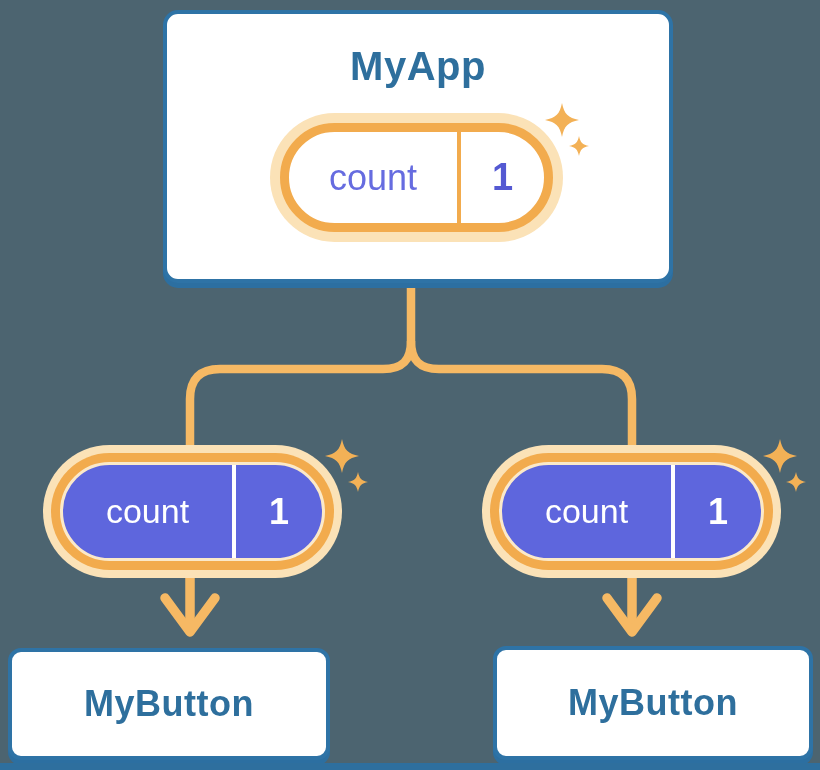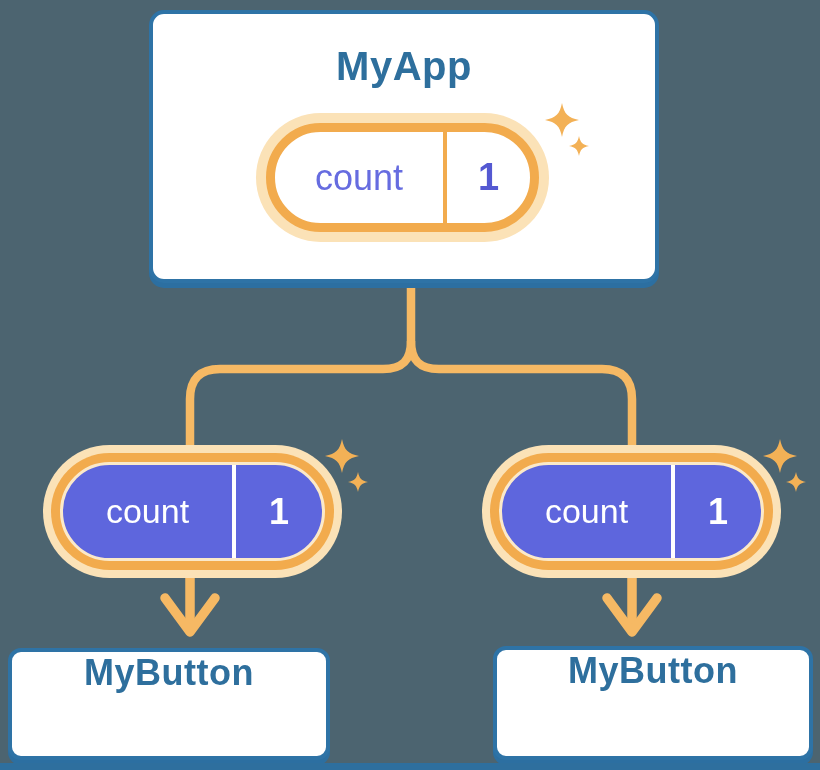--- a/index.html
+++ b/index.html
@@ -15,31 +15,31 @@
   .layer-connectors{z-index:0;}
   .layer-sparkles{z-index:3;}
 
   .card{
     position:absolute;
     background:var(--card-bg,#FFFFFF);
     border:4px solid var(--card-border,#2E73A6);
     box-shadow:0 5px 0 var(--card-shadow,#2C6FA1);
     z-index:1;
   }
-  .card-root{left:149px;top:10px;width:510px;height:273px;border-radius:15px;}
+  .card-root{left:163px;top:10px;width:510px;height:273px;border-radius:15px;}
   .card-title{
     margin-top:30px;
     text-align:center;
     font-size:40px;font-weight:700;
     color:var(--heading-text,#2E6F9D);
     letter-spacing:.5px;
   }
   .card-leaf{
     border-radius:13px;
-    display:flex;align-items:flex-start;justify-content:center;
+    display:flex;align-items:center;justify-content:center;
   }
   .card-leaf .card-title{margin:0;font-size:36px;}
   .card-leaf-1{left:8px;top:648px;width:322px;height:112px;}
   .card-leaf-2{left:493px;top:646px;width:320px;height:114px;}
 
   
   .pill-glow{
     position:absolute;
     background:var(--pill-glow,#FBE2B7);
     border-radius:80px;

